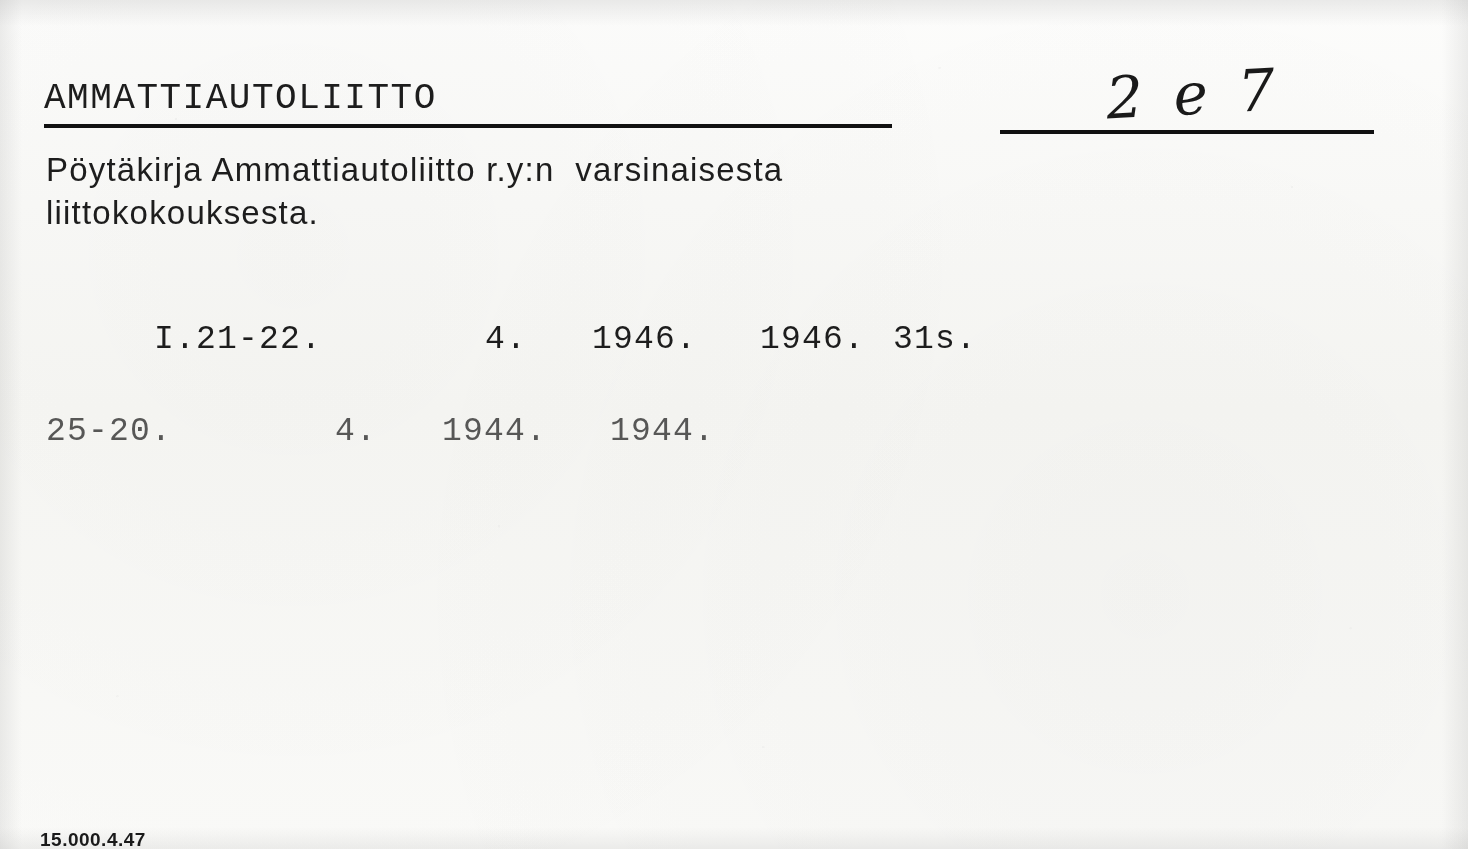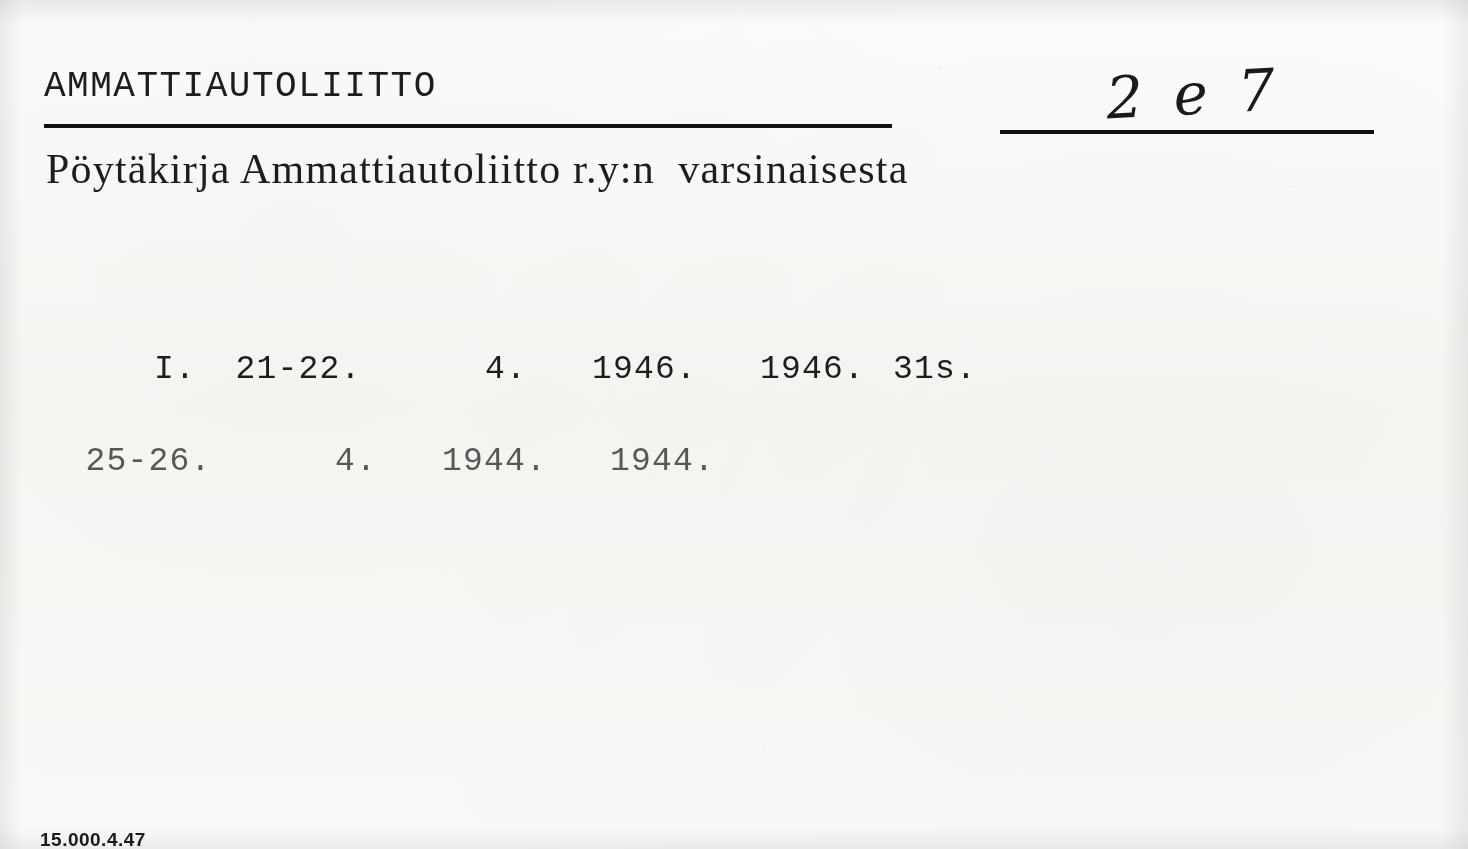--- a/index.html
+++ b/index.html
@@ -46,21 +46,21 @@
     position: absolute;
     left: 44px;
     top: 66px;
     width: 1330px;
     height: 68px;
   }
 
   .org-title {
     position: absolute;
     left: 0;
-    top: 0;
+    top: 12px;
     font-size: 36px;
     letter-spacing: 1.5px;
     color: #1d1d1d;
     white-space: nowrap;
     font-family: "Liberation Mono", "DejaVu Sans Mono", monospace;
   }
 
   .rule-left {
     position: absolute;
     left: 0;
@@ -93,26 +93,26 @@
   }
 
   .body-block {
     position: absolute;
     left: 46px;
     top: 148px;
     width: 1340px;
   }
 
   .body-line {
-    font-size: 42px;
+    font-size: 33px;
     line-height: 43px;
     letter-spacing: 1.2px;
     color: #1d1d1d;
     white-space: pre;
-    font-family: Liberation Serif, serif;
+    font-family: Liberation Sans, sans-serif;
   }
 
   .entries {
     position: absolute;
     left: 46px;
     top: 320px;
     width: 1340px;
   }
 
   .entry {
@@ -121,25 +121,25 @@
     font-size: 33px;
     line-height: 40px;
     letter-spacing: 1.2px;
     color: #1d1d1d;
     white-space: pre;
     margin-bottom: 52px;
     font-family: "Liberation Mono", "DejaVu Sans Mono", monospace;
   }
 
   .entry .c-roman  { width: 150px; text-align: right; }
-  .entry .c-days   { width: 205px; text-align: center; padding-right: 16px; }
+  .entry .c-days   { width: 205px; text-align: left; padding-right: 16px; }
   .entry .c-month  { width: 110px; text-align: right; padding-right: 20px; }
   .entry .c-year1  { width: 150px; text-align: right; padding-right: 18px; }
   .entry .c-year2  { width: 150px; text-align: right; padding-right: 18px; }
-  .entry .c-pages  { width: 160px; text-align: left;  padding-left: 10px; margin-top: 30px; }
+  .entry .c-pages  { width: 160px; text-align: left;  padding-left: 10px; }
 
   .entry.faded { color: #3c3c3c; opacity: 0.85; }
 
   .footer-code {
     position: absolute;
     left: 40px;
     top: 829px;
     font-family: "Liberation Sans", sans-serif;
     font-size: 19px;
     font-weight: bold;
@@ -185,35 +185,36 @@
 
   <div class="header-row">
     <div class="org-title">AMMATTIAUTOLIITTO</div>
     <div class="rule-left"></div>
     <div class="call-number">2 e 7</div>
     <div class="rule-right"></div>
   </div>
 
   <div class="body-block">
     <div class="body-line">Pöytäkirja Ammattiautoliitto r.y:n  varsinaisesta</div>
+    <div class="body-line">liittokokouksesta.</div>
   </div>
 
   <div class="entries">
 
     <div class="entry">
       <span class="c-roman">I.</span>
       <span class="c-days">21-22.</span>
       <span class="c-month">4.</span>
       <span class="c-year1">1946.</span>
       <span class="c-year2">1946.</span>
       <span class="c-pages">31s.</span>
     </div>
 
     <div class="entry faded">
-      <span class="c-days">25-26.</span>
+      <span class="c-days">25-20.</span>
       <span class="c-month">4.</span>
       <span class="c-year1">1944.</span>
       <span class="c-year2">1944.</span>
     </div>
 
   </div>
 
   <div class="footer-code">15.000.4.47</div>
 
 </div>

